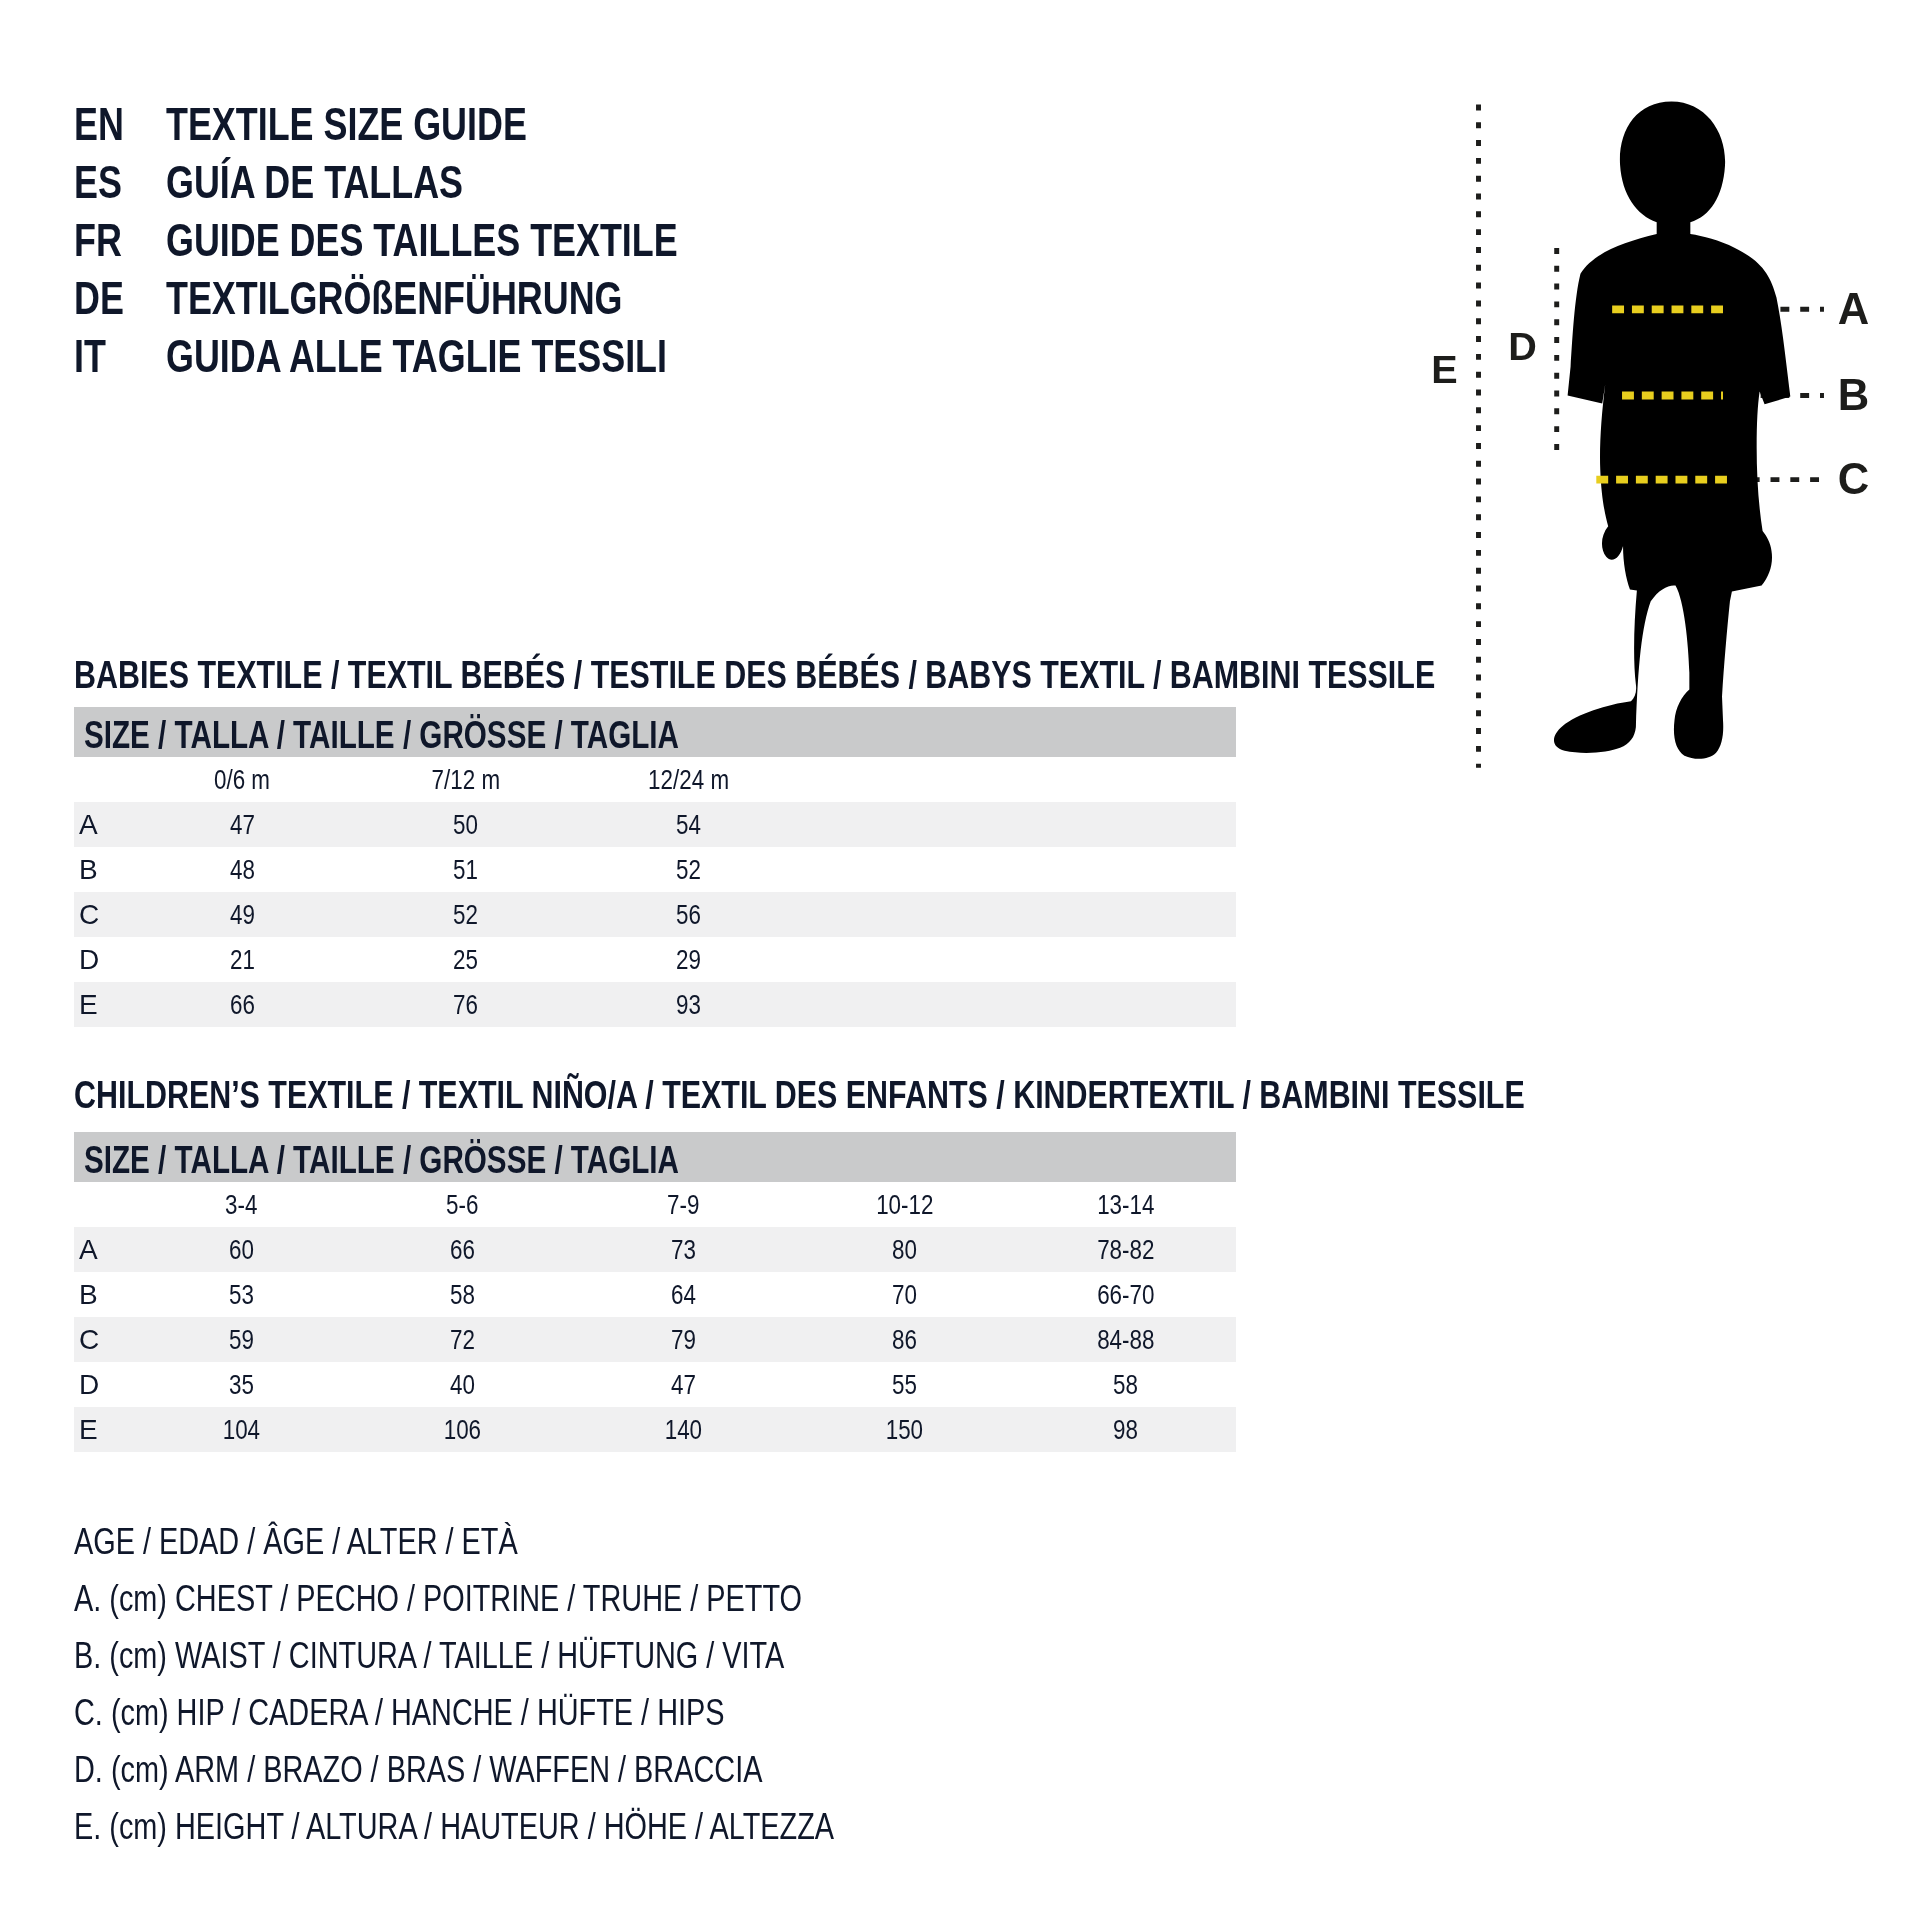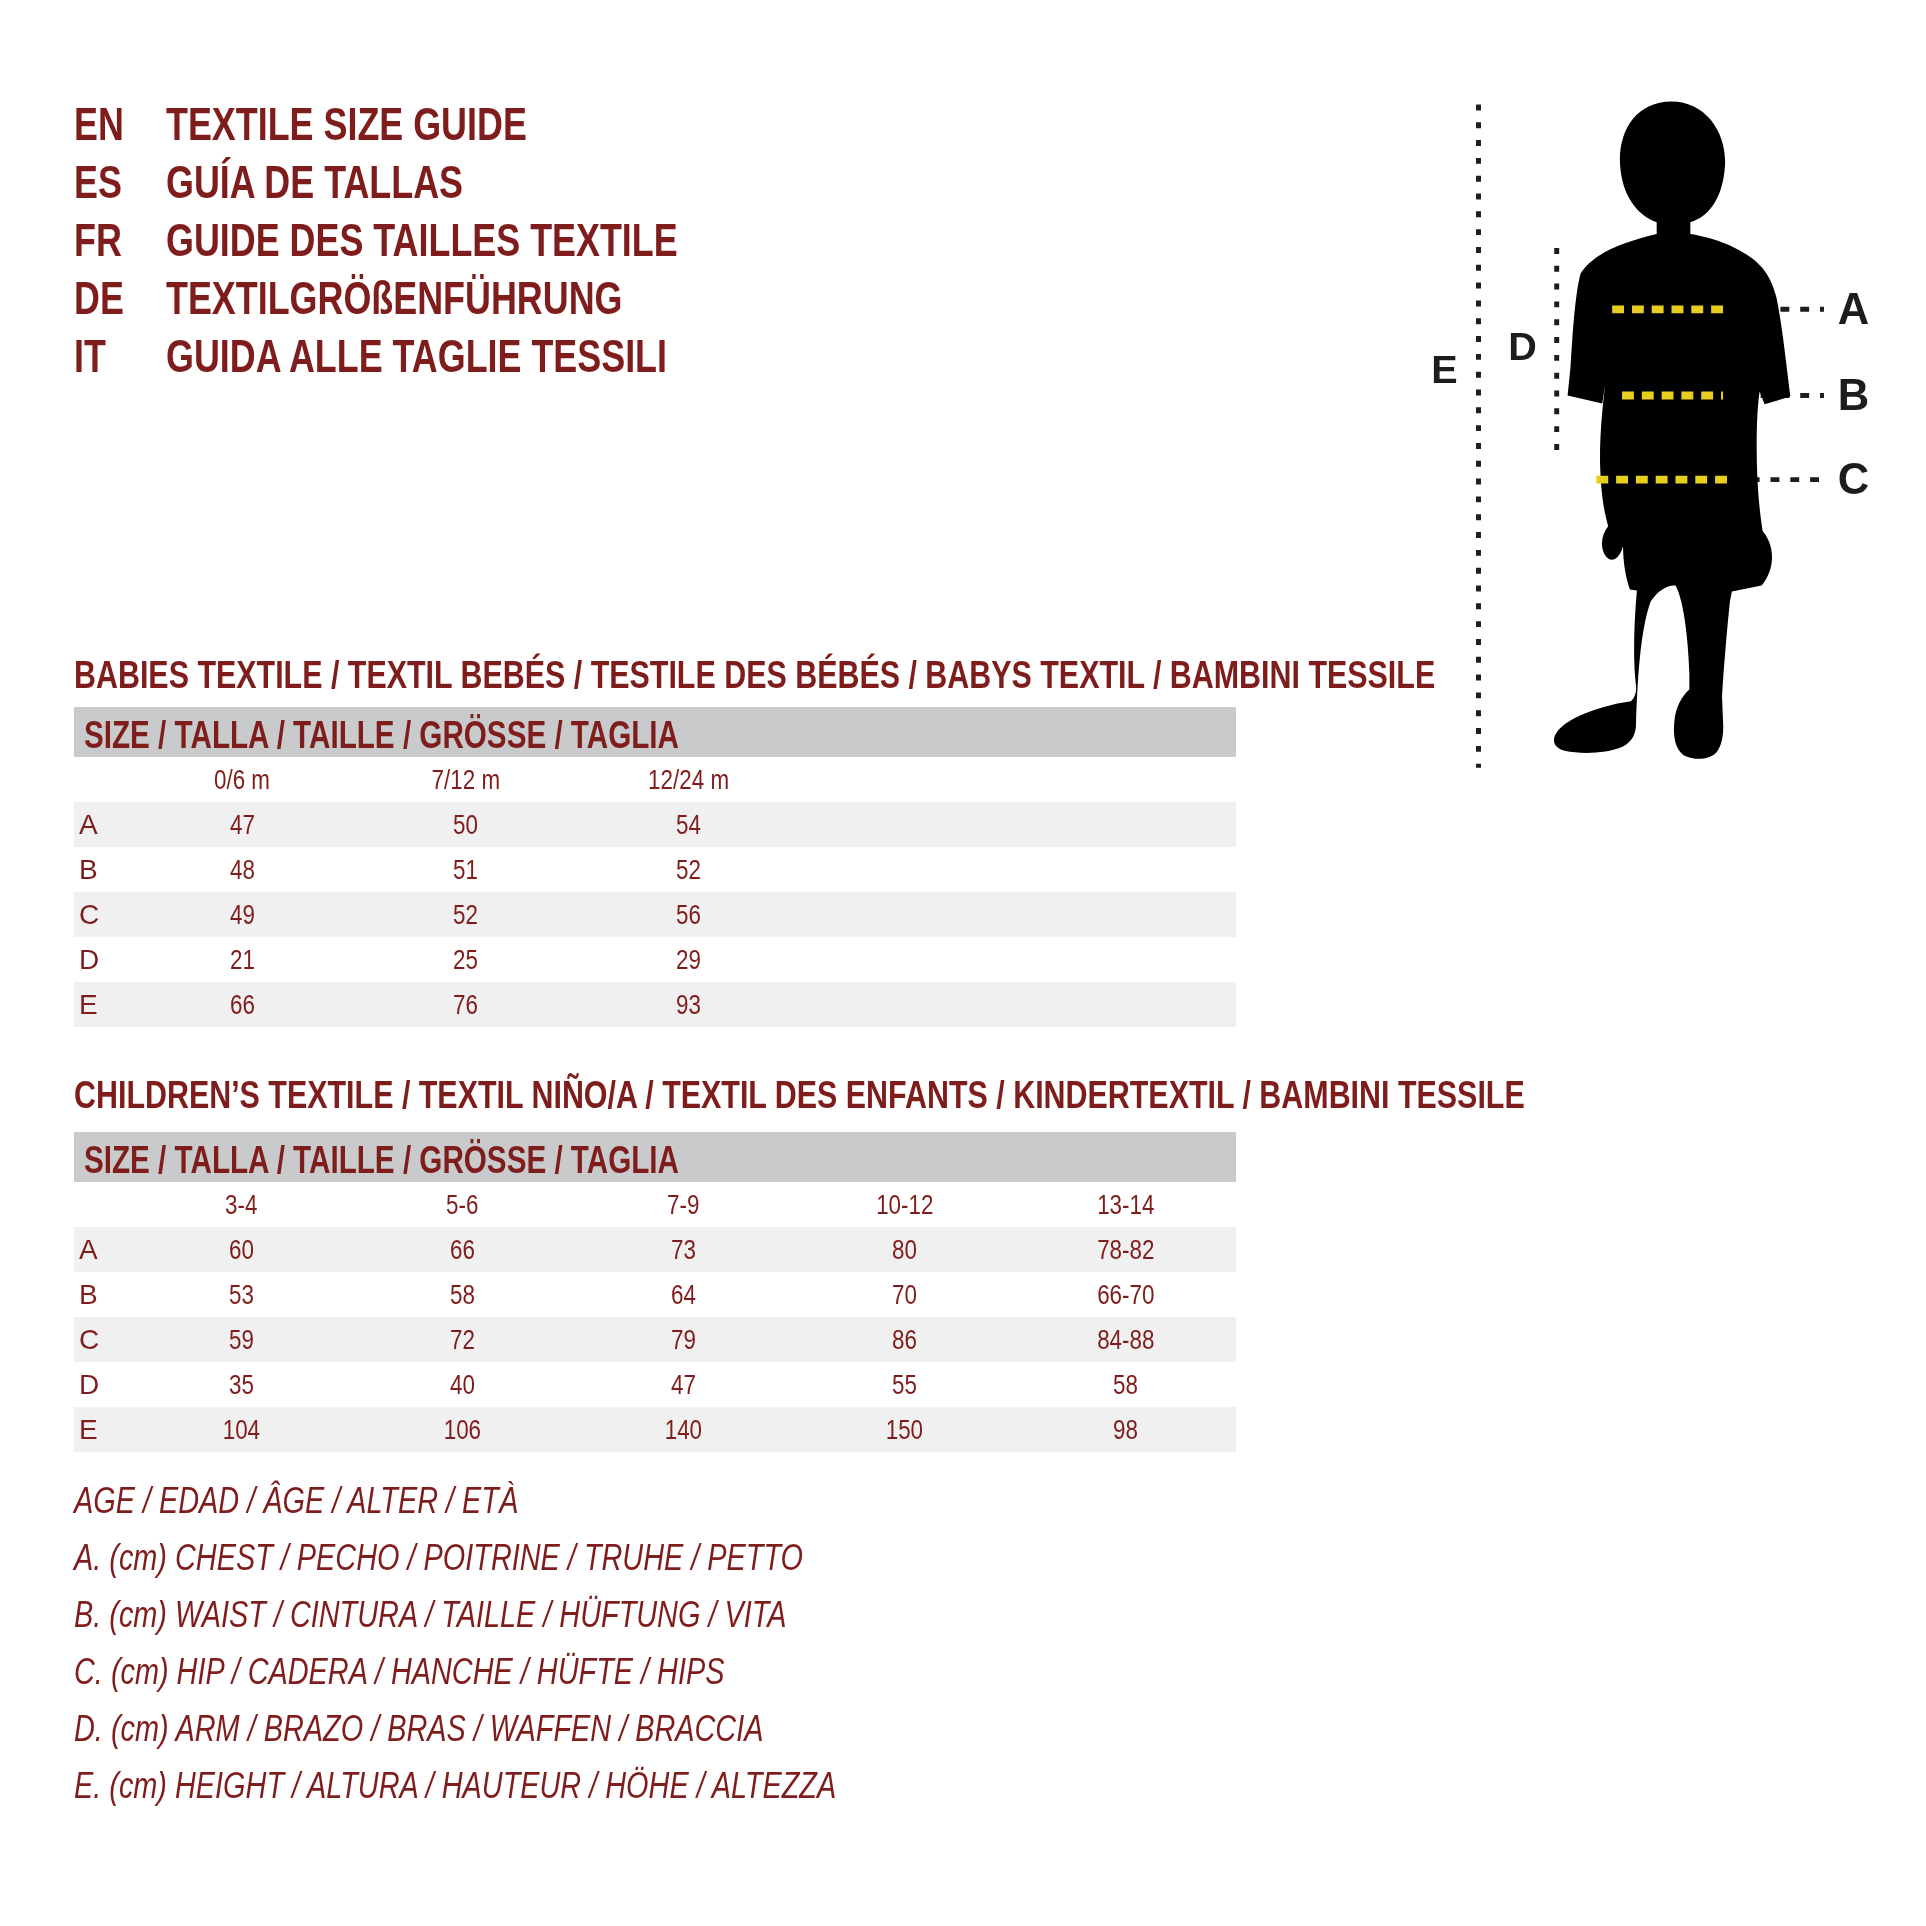--- a/index.html
+++ b/index.html
@@ -1,18 +1,18 @@
 <!DOCTYPE html>
 <html><head>
 <meta charset="utf-8">
 <style>
   html,body{margin:0;padding:0;background:#ffffff;}
   .canvas{
     position:relative;width:1927px;height:1927px;background:#ffffff;
-    font-family:"Liberation Sans",sans-serif;color:#7f1d1d;overflow:hidden;
+    font-family:"Liberation Sans",sans-serif;color:#0f172a;overflow:hidden;
   }
   
   .cx{display:inline-block;transform:scaleX(0.78);transform-origin:0 50%;white-space:nowrap;}
   .cxc{display:inline-block;transform:scaleX(0.8);transform-origin:50% 50%;white-space:nowrap;}
 
   
   .lang{position:absolute;left:74px;top:95px;}
   .lang-row{display:flex;align-items:center;height:58px;font-size:46px;font-weight:700;}
   .lang-code{width:92px;flex:none;}
 
@@ -23,21 +23,21 @@
   
   .tbl{position:absolute;left:74px;width:1162px;}
   .band{height:50px;background:#c9cacb;display:flex;align-items:flex-end;
         padding-left:10px;box-sizing:border-box;font-size:38px;font-weight:700;}
   .trow{display:flex;align-items:center;height:45px;font-size:28px;}
   .trow.alt{background:#f0f0f1;}
   .tlbl{width:57px;padding-left:5px;box-sizing:border-box;}
   .tcell{width:223px;text-align:center;}
 
   
-  .legend{position:absolute;left:74px;top:1472px;font-size:37px;font-style:italic;}
+  .legend{position:absolute;left:74px;top:1513px;font-size:37px;}
   .legend-line{height:57px;display:flex;align-items:center;}
 
   
   .figure{position:absolute;left:1129px;top:50px;}
   .fig-label{font-family:"Liberation Sans",sans-serif;font-weight:700;fill:#1d1d1b;}
 </style>
 </head>
 <body>
 
 <div class="canvas">

